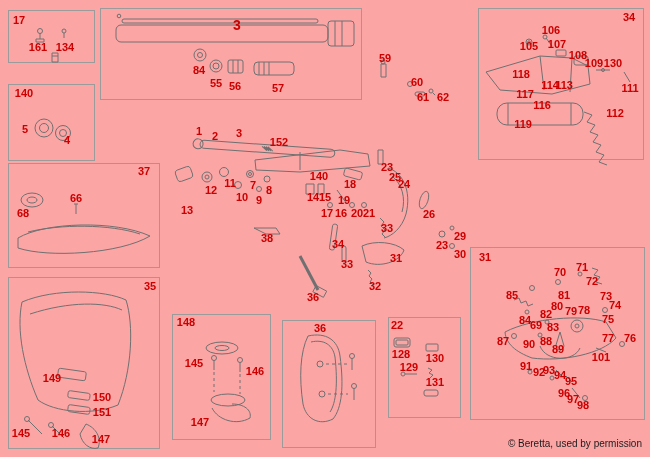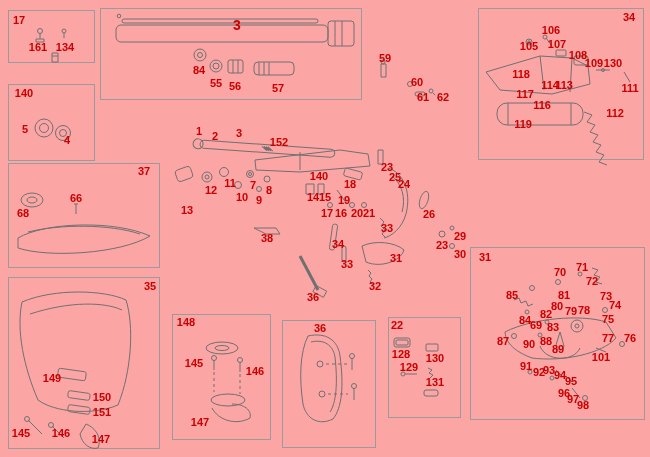--- a/index.html
+++ b/index.html
@@ -337,13 +337,14 @@
       <span class="plabel" style="left: 526px; top: 366px; color: rgb(204, 0, 0);">91</span>
       <span class="plabel" style="left: 539px; top: 372px; color: rgb(204, 0, 0);">92</span>
       <span class="plabel" style="left: 549px; top: 370px; color: rgb(204, 0, 0);">93</span>
       <span class="plabel" style="left: 560px; top: 375px; color: rgb(204, 0, 0);">94</span>
       <span class="plabel" style="left: 571px; top: 381px; color: rgb(204, 0, 0);">95</span>
       <span class="plabel" style="left: 564px; top: 393px; color: rgb(204, 0, 0);">96</span>
       <span class="plabel" style="left: 573px; top: 399px; color: rgb(204, 0, 0);">97</span>
       <span class="plabel" style="left: 583px; top: 405px; color: rgb(204, 0, 0);">98</span>
     </div>
 
+  <div class="copyright">© Beretta, used by permission</div>
 </div>
 
 </body></html>

